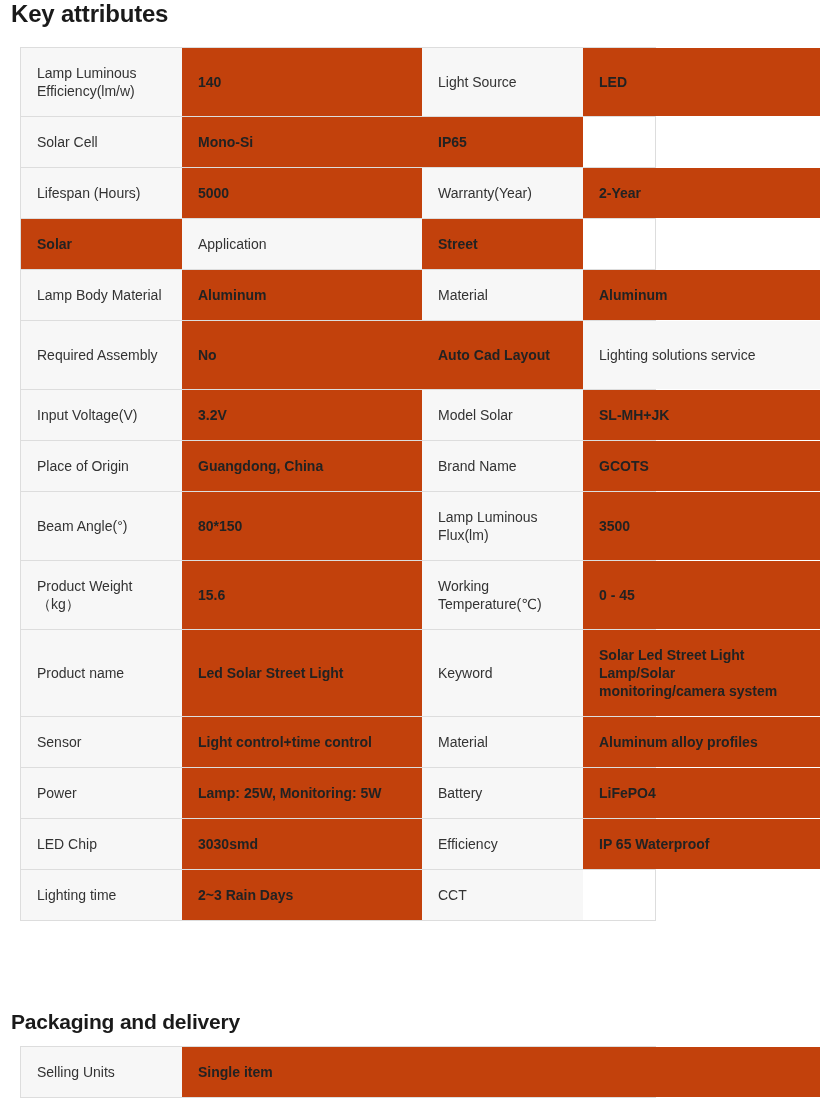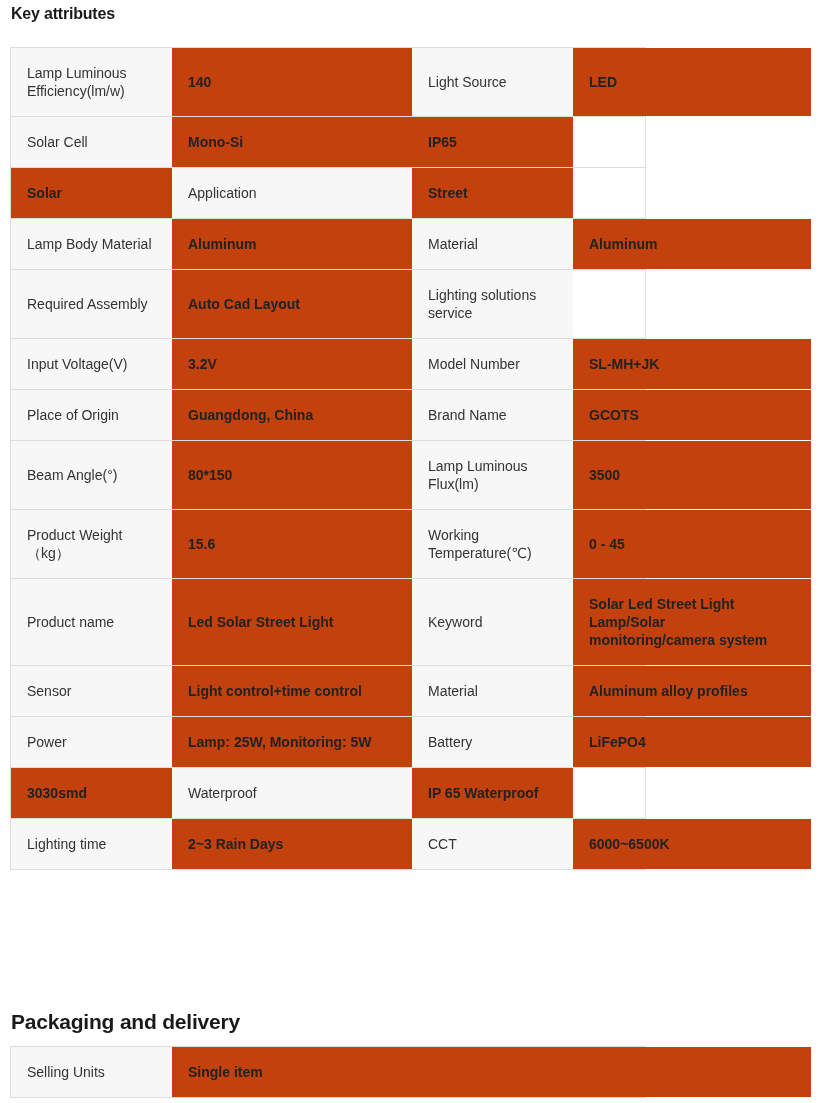--- a/index.html
+++ b/index.html
@@ -3,25 +3,25 @@
 <meta charset="utf-8">
 <style>
   * { box-sizing: border-box; margin: 0; padding: 0; }
   html, body { width: 820px; height: 1103px; background: #ffffff; overflow: hidden; }
   body { font-family: "Liberation Sans", "DejaVu Sans", sans-serif; color: #222222; position: relative; }
 
   .section-title {
     position: absolute; left: 11px;
     font-weight: 700; color: #1a1a1a; letter-spacing: -0.2px;
   }
-  #key-title { top: 1px; font-size: 16px; line-height: 26px; }
+  #key-title { top: 1px; font-size: 24px; line-height: 26px; }
   #pack-title { top: 1011px; font-size: 21px; line-height: 22px; }
 
   .attr-table {
-    position: absolute; left: 10px; width: 636px;
+    position: absolute; left: 20px; width: 636px;
     border: 1px solid #dddddd; border-bottom: none;
   }
   #key-table { top: 47px; }
   #pack-table { top: 1046px; }
 
   .attr-row {
     display: grid;
     grid-template-columns: 161px 240px 161px 238px;
     border-bottom: 1px solid #dddddd;
   }
@@ -67,20 +67,34 @@
           <span>Solar Cell</span>
         </div>
       <div class="cell value">
           <span>Mono-Si</span>
         </div>
       <div class="cell value">
           <span>IP65</span>
         </div>
     </div>
 
+    <div class="attr-row h-50">
+      <div class="cell label">
+          <span>Lifespan (Hours)</span>
+        </div>
+      <div class="cell value">
+          <span>5000</span>
+        </div>
+      <div class="cell label">
+          <span>Warranty(Year)</span>
+        </div>
+      <div class="cell value">
+          <span>2-Year</span>
+        </div>
+    </div>
 
 
     <div class="attr-row h-50">
       <div class="cell value">
           <span>Solar</span>
         </div>
       <div class="cell label">
           <span>Application</span>
         </div>
       <div class="cell value">
@@ -101,36 +115,39 @@
       <div class="cell value">
           <span>Aluminum</span>
         </div>
     </div>
 
     <div class="attr-row h-69">
       <div class="cell label">
           <span>Required Assembly</span>
         </div>
       <div class="cell value">
+          <span>No</span>
+        </div>
+      <div class="cell value">
           <span>Auto Cad Layout</span>
         </div>
       <div class="cell label">
           <span>Lighting solutions service</span>
         </div>
     </div>
 
     <div class="attr-row h-50">
       <div class="cell label">
           <span>Input Voltage(V)</span>
         </div>
       <div class="cell value">
           <span>3.2V</span>
         </div>
       <div class="cell label">
-          <span>Model Number</span>
+          <span>Model Solar</span>
         </div>
       <div class="cell value">
           <span>SL-MH+JK</span>
         </div>
     </div>
 
     <div class="attr-row h-50">
       <div class="cell label">
           <span>Place of Origin</span>
         </div>
@@ -214,43 +231,43 @@
         </div>
       <div class="cell label">
           <span>Battery</span>
         </div>
       <div class="cell value">
           <span>LiFePO4</span>
         </div>
     </div>
 
     <div class="attr-row h-50">
+      <div class="cell label">
+          <span>LED Chip</span>
+        </div>
       <div class="cell value">
           <span>3030smd</span>
         </div>
       <div class="cell label">
-          <span>Waterproof</span>
+          <span>Efficiency</span>
         </div>
       <div class="cell value">
           <span>IP 65 Waterproof</span>
         </div>
     </div>
 
     <div class="attr-row h-50">
       <div class="cell label">
           <span>Lighting time</span>
         </div>
       <div class="cell value">
           <span>2~3 Rain Days</span>
         </div>
       <div class="cell label">
           <span>CCT</span>
-        </div>
-      <div class="cell value">
-          <span>6000~6500K</span>
         </div>
     </div>
   </div>
 </div>
 
 <div>
   <h3 id="pack-title" class="section-title">Packaging and delivery</h3>
   <div id="pack-table" class="attr-table">
     <div class="attr-row single h-50">
       <div class="cell label">

